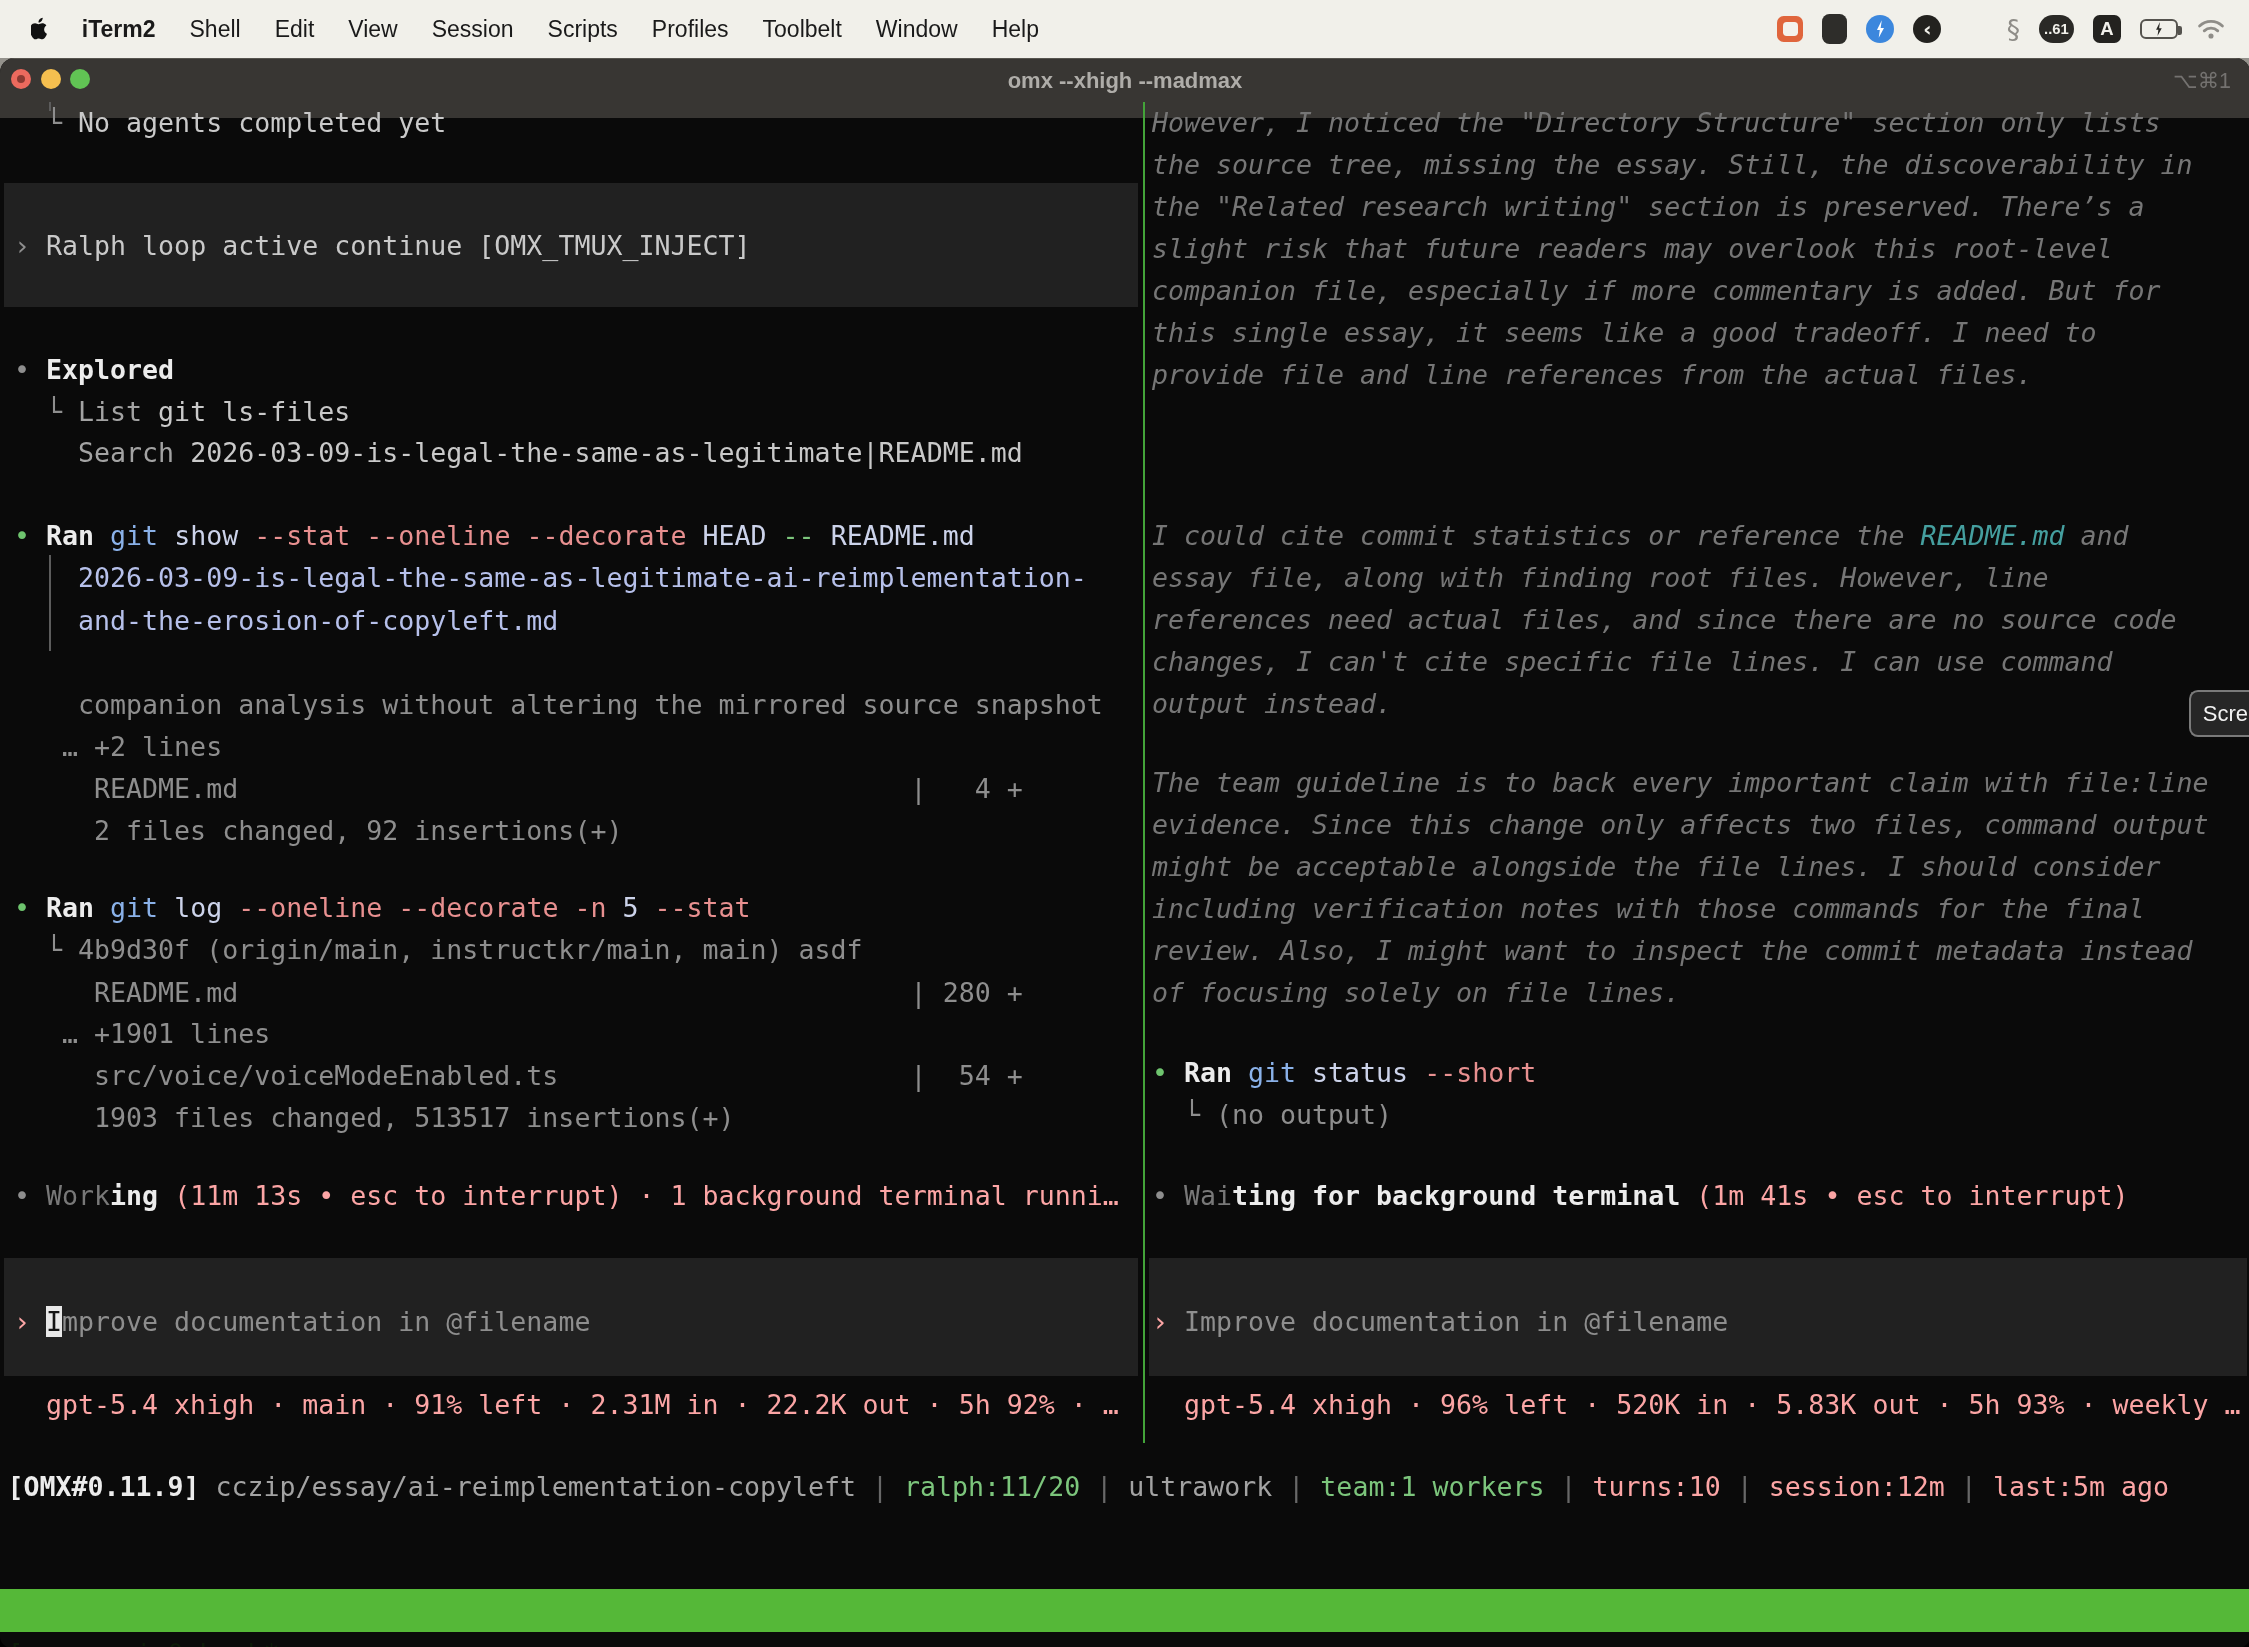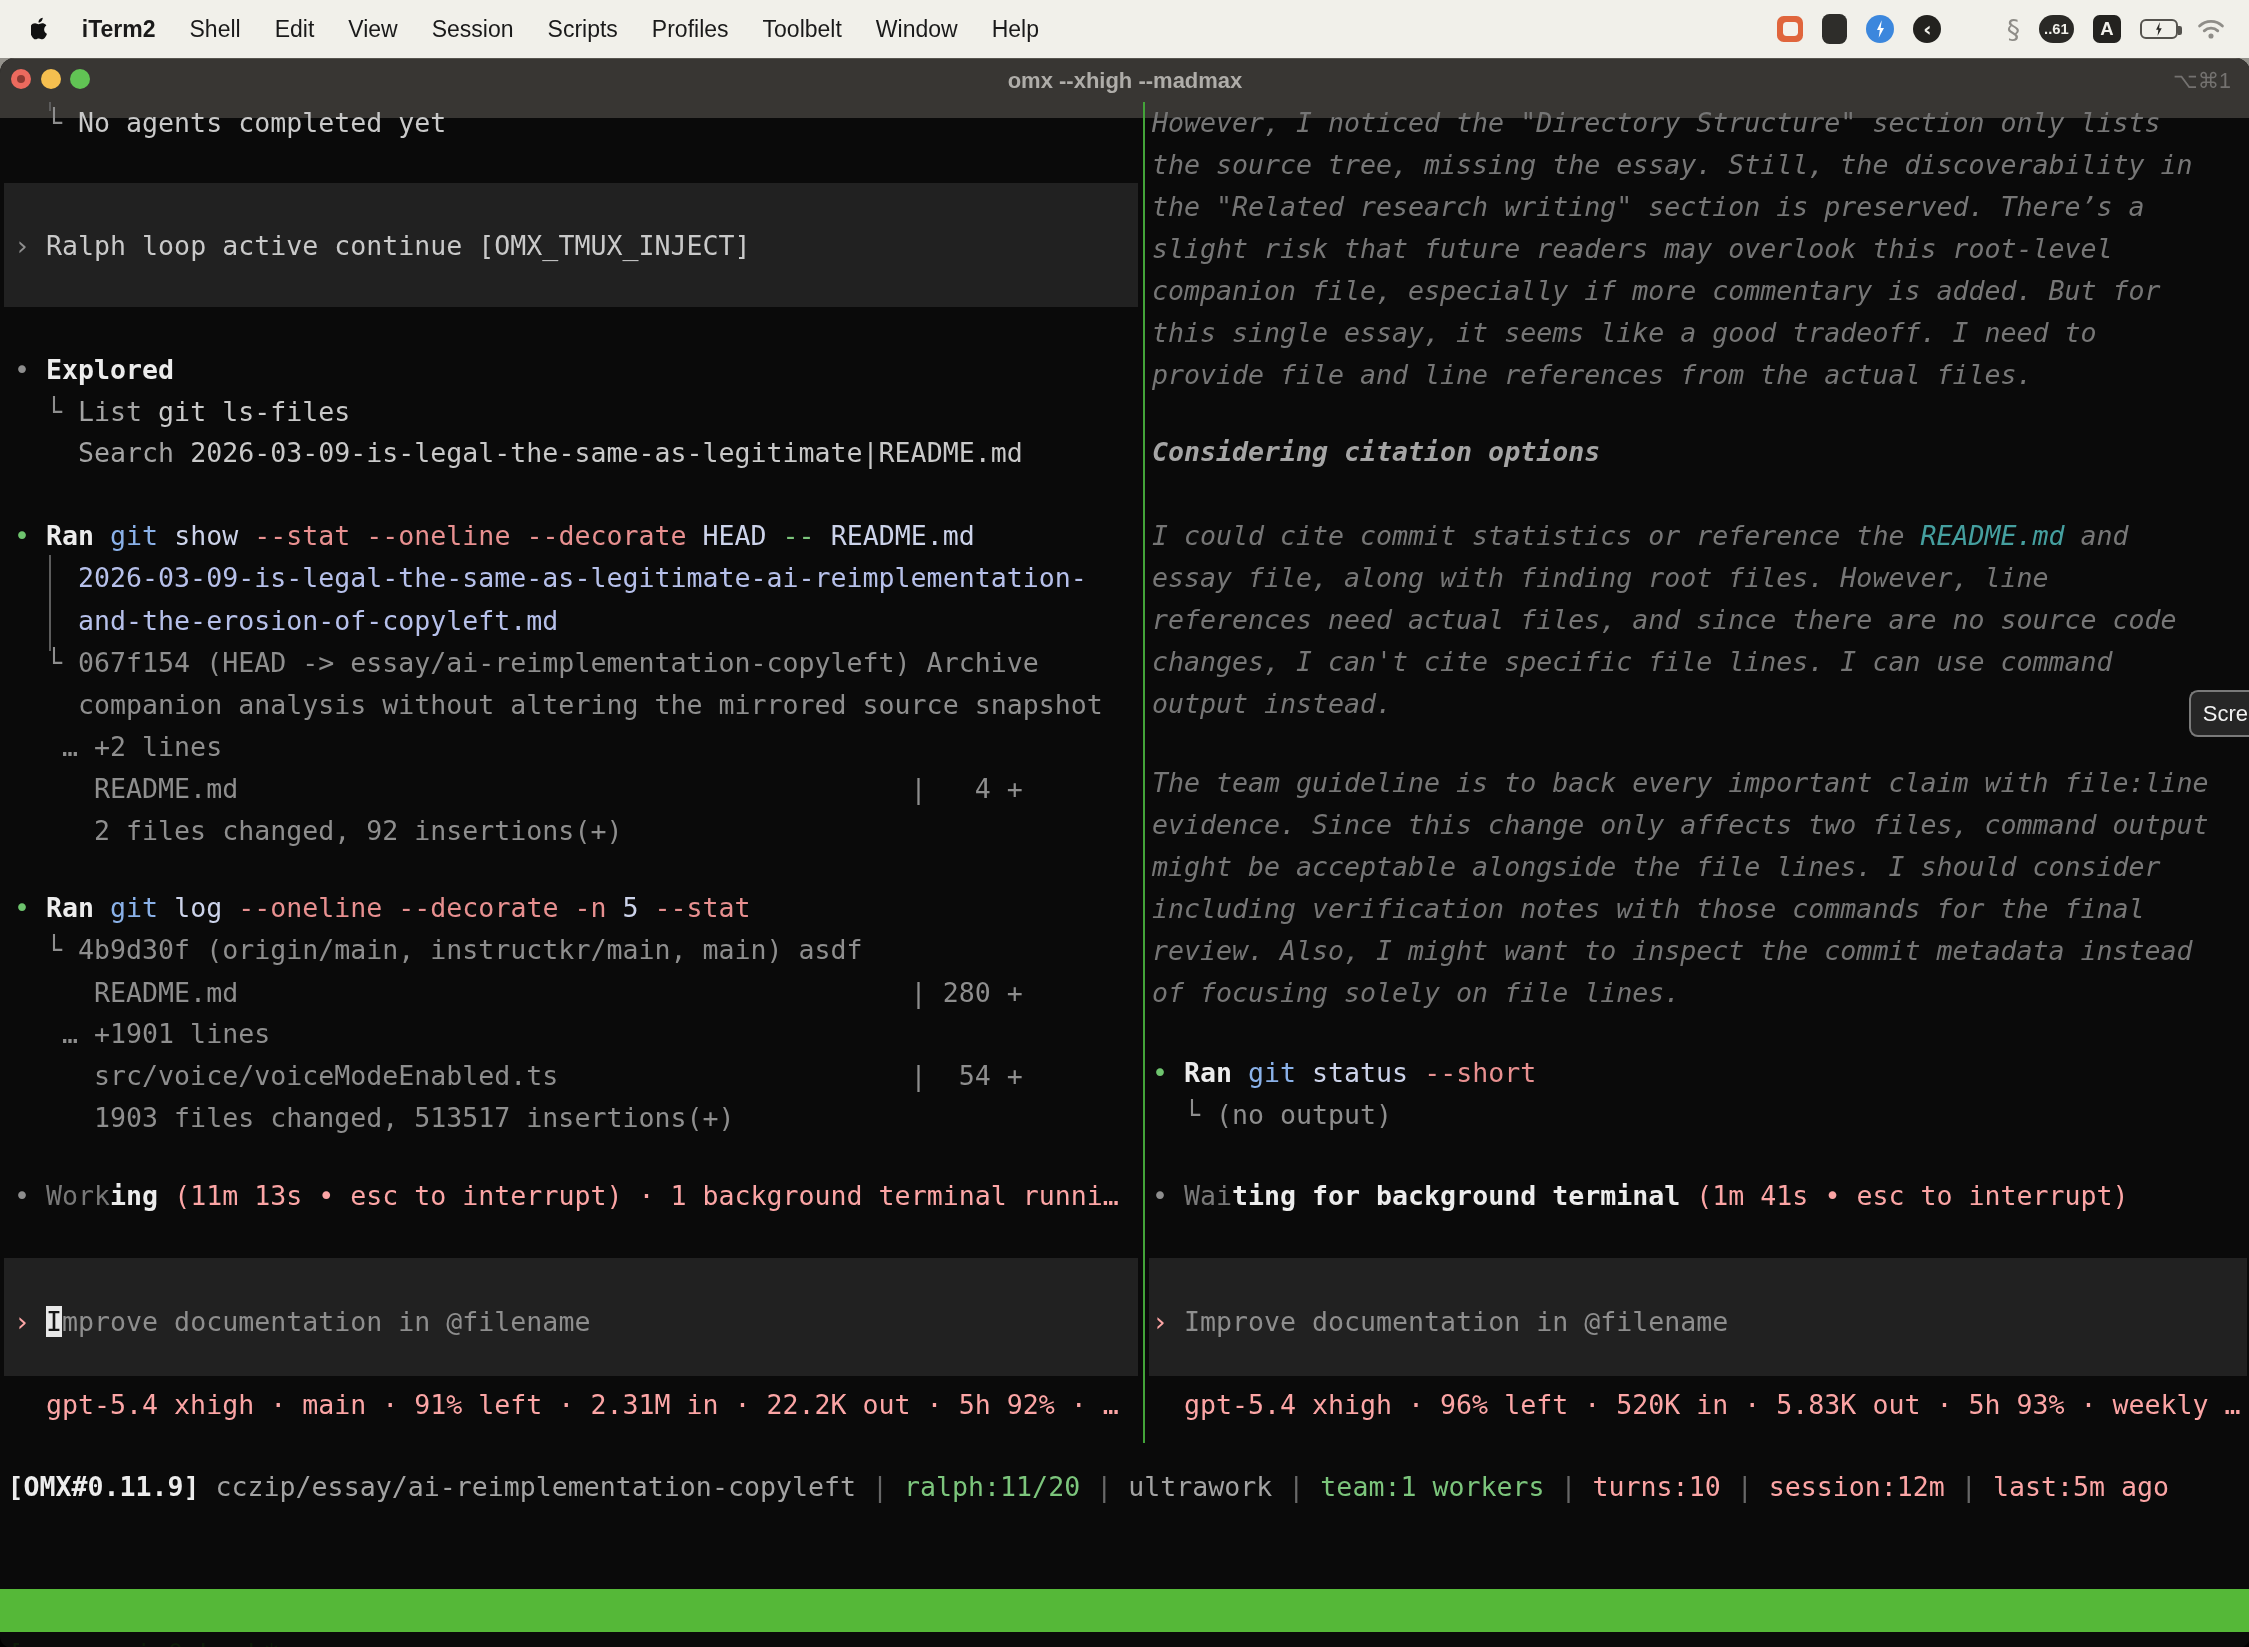--- a/index.html
+++ b/index.html
@@ -172,21 +172,20 @@
     <div class="guide" style="left:49px;top:453px;height:96px"></div>
 
     <div class="tline" style="top:0px"><span class="c-dim">  └ </span><span class="c-fg">No agents completed yet</span></div>
     <div class="tline" style="top:123px"><span class="c-dim">› </span><span class="c-fg">Ralph loop active continue [OMX_TMUX_INJECT]</span></div>
     <div class="tline" style="top:247px"><span class="c-dim">• </span><span class="c-whitebold">Explored</span></div>
     <div class="tline" style="top:289px"><span class="c-dim">  └ </span><span class="c-teal">List</span><span class="c-fg"> git ls-files</span></div>
     <div class="tline" style="top:330px"><span class="c-fg">    </span><span class="c-teal">Search</span><span class="c-fg"> 2026-03-09-is-legal-the-same-as-legitimate|README.md</span></div>
     <div class="tline" style="top:413px"><span class="c-gbullet">• </span><span class="c-whitebold">Ran</span><span class="c-fg"> </span><span class="c-blue">git</span><span class="c-cmd"> show </span><span class="c-flag">--stat --oneline --decorate</span><span class="c-cmd"> HEAD </span><span class="c-green">--</span><span class="c-cmd"> README.md</span></div>
     <div class="tline" style="top:455px"><span class="c-lav">    2026-03-09-is-legal-the-same-as-legitimate-ai-reimplementation-</span></div>
     <div class="tline" style="top:498px"><span class="c-lav">    and-the-erosion-of-copyleft.md</span></div>
-    <div class="tline" style="top:540px"><span class="c-dim">  └ </span><span class="c-dim">067f154 (HEAD -&gt; essay/ai-reimplementation-copyleft) Archive</span></div>
     <div class="tline" style="top:582px"><span class="c-dim">    companion analysis without altering the mirrored source snapshot</span></div>
     <div class="tline" style="top:624px"><span class="c-dim">   … +2 lines</span></div>
     <div class="tline" style="top:666px"><span class="c-dim">     README.md                                          |   4 +</span></div>
     <div class="tline" style="top:708px"><span class="c-dim">     2 files changed, 92 insertions(+)</span></div>
     <div class="tline" style="top:785px"><span class="c-gbullet">• </span><span class="c-whitebold">Ran</span><span class="c-fg"> </span><span class="c-blue">git</span><span class="c-cmd"> log </span><span class="c-flag">--oneline --decorate</span><span class="c-cmd"> </span><span class="c-flag">-n</span><span class="c-cmd"> 5 </span><span class="c-flag">--stat</span></div>
     <div class="tline" style="top:827px"><span class="c-dim">  └ </span><span class="c-dim">4b9d30f (origin/main, instructkr/main, main) asdf</span></div>
     <div class="tline" style="top:870px"><span class="c-dim">     README.md                                          | 280 +</span></div>
     <div class="tline" style="top:911px"><span class="c-dim">   … +1901 lines</span></div>
     <div class="tline" style="top:953px"><span class="c-dim">     src/voice/voiceModeEnabled.ts                      |  54 +</span></div>
     <div class="tline" style="top:995px"><span class="c-dim">     1903 files changed, 513517 insertions(+)</span></div>
@@ -202,21 +201,20 @@
 
     <div class="pblock" style="top:0">
         <div class="pl think">However, I noticed the "Directory Structure" section only lists</div>
         <div class="pl think">the source tree, missing the essay. Still, the discoverability in</div>
         <div class="pl think">the "Related research writing" section is preserved. There’s a</div>
         <div class="pl think">slight risk that future readers may overlook this root-level</div>
         <div class="pl think">companion file, especially if more commentary is added. But for</div>
         <div class="pl think">this single essay, it seems like a good tradeoff. I need to</div>
         <div class="pl think">provide file and line references from the actual files.</div>
       </div>
-    <div class="tline think-h" style="top:329px">Considering citation options</div>
     <div class="tline" style="top:413px"><span class="c-think">I could cite commit statistics or reference the </span><span class="c-teali">README.md</span><span class="c-think"> and</span></div>
     <div class="pblock" style="top:455px">
         <div class="pl think">essay file, along with finding root files. However, line</div>
         <div class="pl think">references need actual files, and since there are no source code</div>
         <div class="pl think">changes, I can't cite specific file lines. I can use command</div>
         <div class="pl think">output instead.</div>
       </div>
     <div class="pblock" style="top:660px">
         <div class="pl think">The team guideline is to back every important claim with file:line</div>
         <div class="pl think">evidence. Since this change only affects two files, command output</div>

